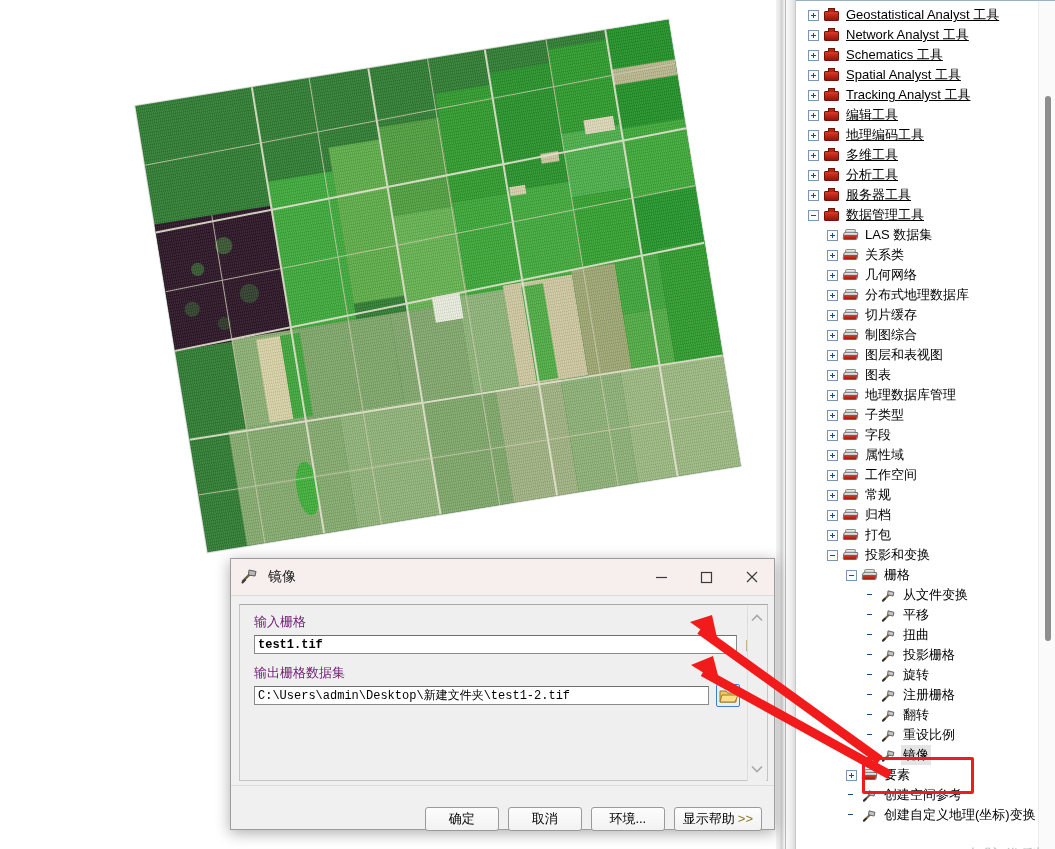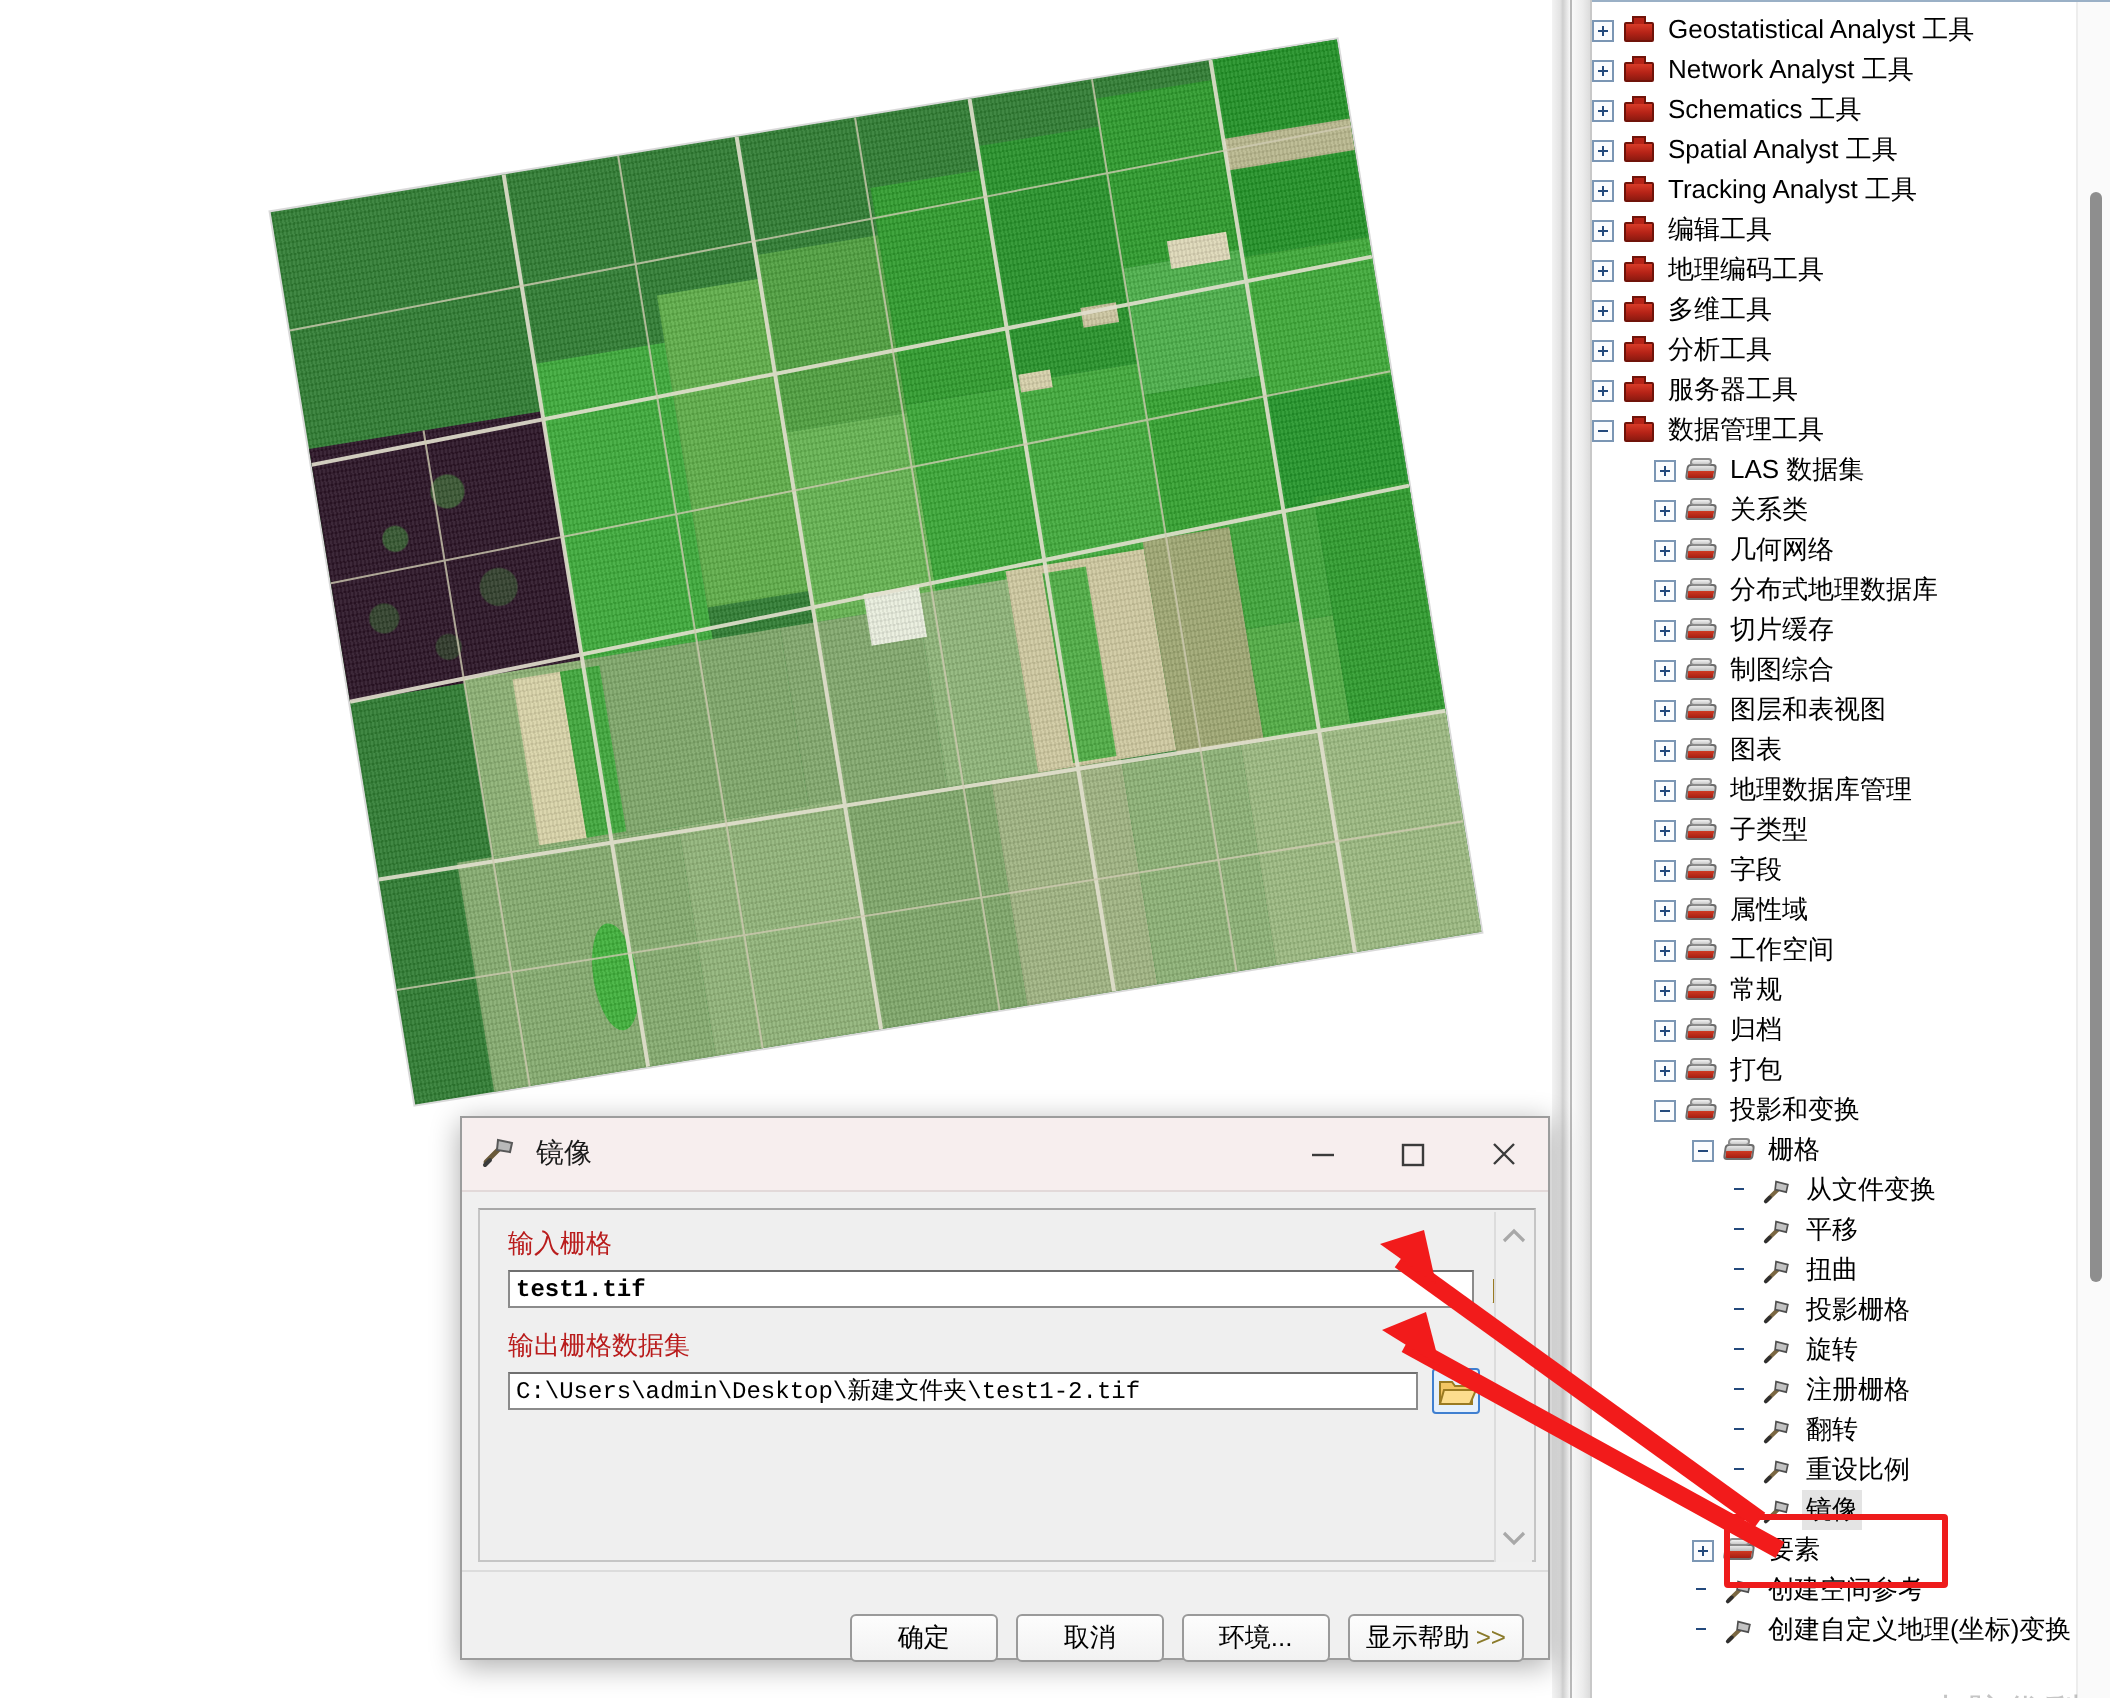--- a/index.html
+++ b/index.html
@@ -109,21 +109,21 @@
     background:linear-gradient(180deg,#f2f2f2,#c9c9c9);
     border:1px solid #8b8b8b;border-radius:2px;box-sizing:border-box;
     transform:skewX(-8deg);
   }
   
   .ico.hammer svg{position:absolute;left:1px;top:0;}
 
   .lbl{padding:0 2px;}
 
   
-  .lvl0{}
+  .lvl0{padding-left:12px;text-decoration:underline;}
   .lvl1{padding-left:31px;}
   .lvl2{padding-left:50px;}
   .lvl3{padding-left:69px;}
 
   
   #mirror-highlight{
     position:absolute;left:862px;top:757px;width:106px;height:31px;
     border:3px solid #ee1c1c;border-radius:2px;
     pointer-events:none;
   }
@@ -162,21 +162,21 @@
   .winbtn.close{font-size:17px;}
   .winbtn svg{display:block;}
 
   #dlg-body{
     position:absolute;left:8px;top:45px;width:529px;height:177px;
     background:#efefef;
     border:1px solid #c5c5c5;border-top-color:#a8a8a8;
     box-sizing:border-box;
   }
   .field-label{
-    font-size:13px;color:#b91c1c;margin:8px 0 2px 14px;
+    font-size:13px;color:#701a75;margin:8px 0 2px 14px;
   }
   .field-row{display:flex;align-items:center;padding-left:14px;}
   .txtbox{
     height:19px;
     background:#ffffff;
     border:1px solid #8b8b8b;
     border-top-color:#6f6f6f;
     font-family:"Liberation Mono","DejaVu Sans Mono",monospace;
     font-size:12px;
     color:#000;

